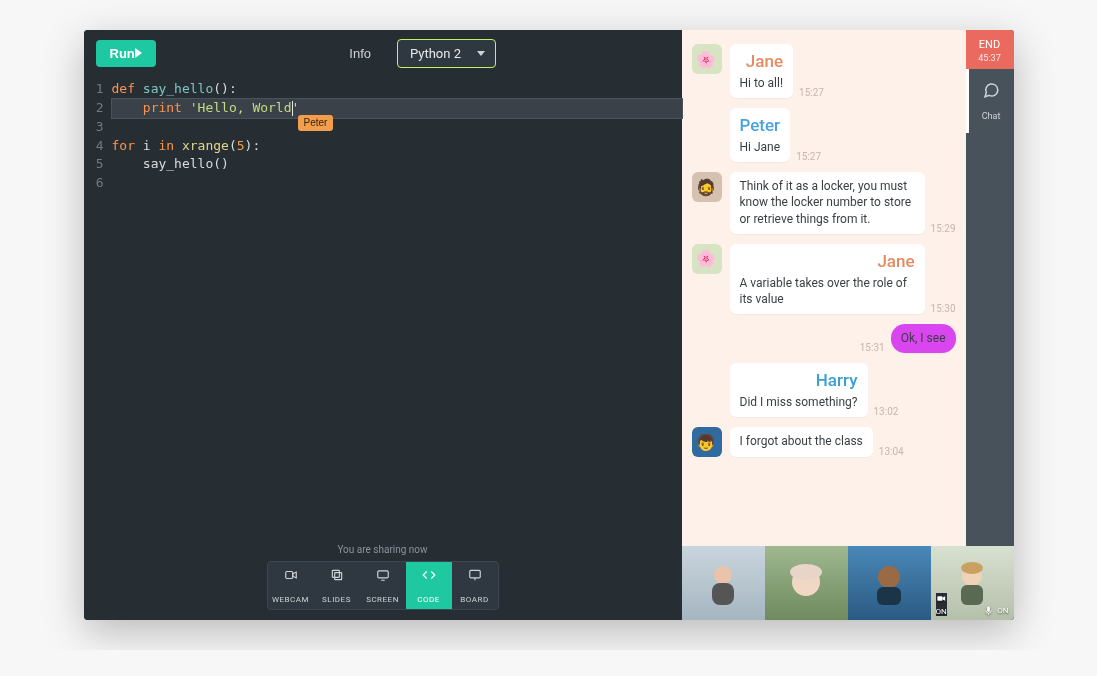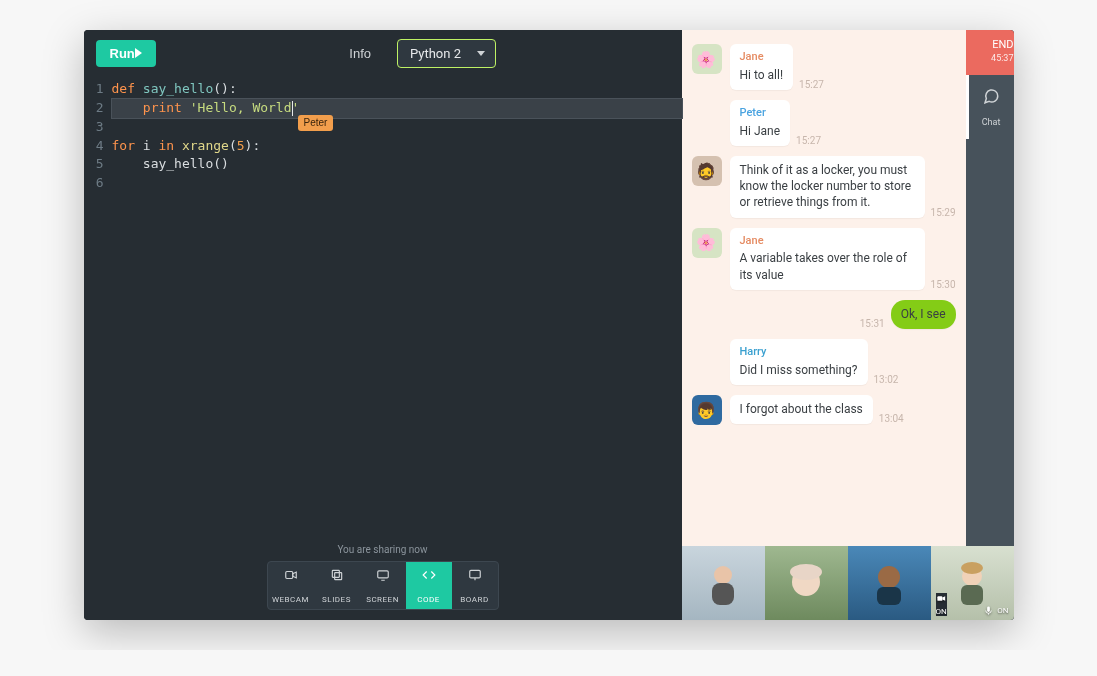--- a/index.html
+++ b/index.html
@@ -177,28 +177,28 @@
   .bubble {
     background:#fff;
     border-radius:6px;
     padding:6px 10px 7px;
     max-width: 200px;
     font-size:12px;
     color:#3a3f43;
     line-height:1.35;
     box-shadow: 0 1px 1px rgba(0,0,0,.04);
   }
-  .bubble .author { font-size:11px; font-weight:500; margin-bottom:2px; display:block;}
+  .bubble .author { font-size:17px; font-weight:500; margin-bottom:2px; display:block;text-align:right;}
   .author.jane { color:#e58b62; }
   .author.peter { color:#4aa3e0; }
   .author.harry { color:#3aa0d0; }
   .stamp { color:#c7b6ac; font-size:10px; }
   .msg-group.self { flex-direction: row-reverse; }
   .msg-group.self .bubble-row { flex-direction: row-reverse; }
-  .msg-group.self .bubble { background:#84cc16;border-radius:14px; }
+  .msg-group.self .bubble { background:#d946ef;border-radius:14px; }
   .msg-group.no-av .avatar { visibility:hidden; }
   .composer {
     height:44px;
     background:#fff;
     display:flex;
     align-items:center;
     padding:0 12px;
     border-top:1px solid #f1e6de;
   }
   .composer input {
@@ -210,22 +210,22 @@
   .rail {
     width: 48px;
     background:#47525b;
     display:flex;
     flex-direction:column;
     align-items:stretch;
   }
   .end-box {
     background:#eb6a5f;
     color:#fff;
-    text-align:right;
-    padding:8px 0 12px;
+    text-align:center;
+    padding:8px 0 6px;
     font-size:11px;
   }
   .end-box .timer{ font-size:9px; opacity:.85; margin-top:2px;}
   .rail-tab {
     padding:12px 0;
     text-align:center;
     color:#cfd3d6;
     font-size:9px;
     display:flex;flex-direction:column;align-items:center;gap:12px;
     cursor:pointer;

